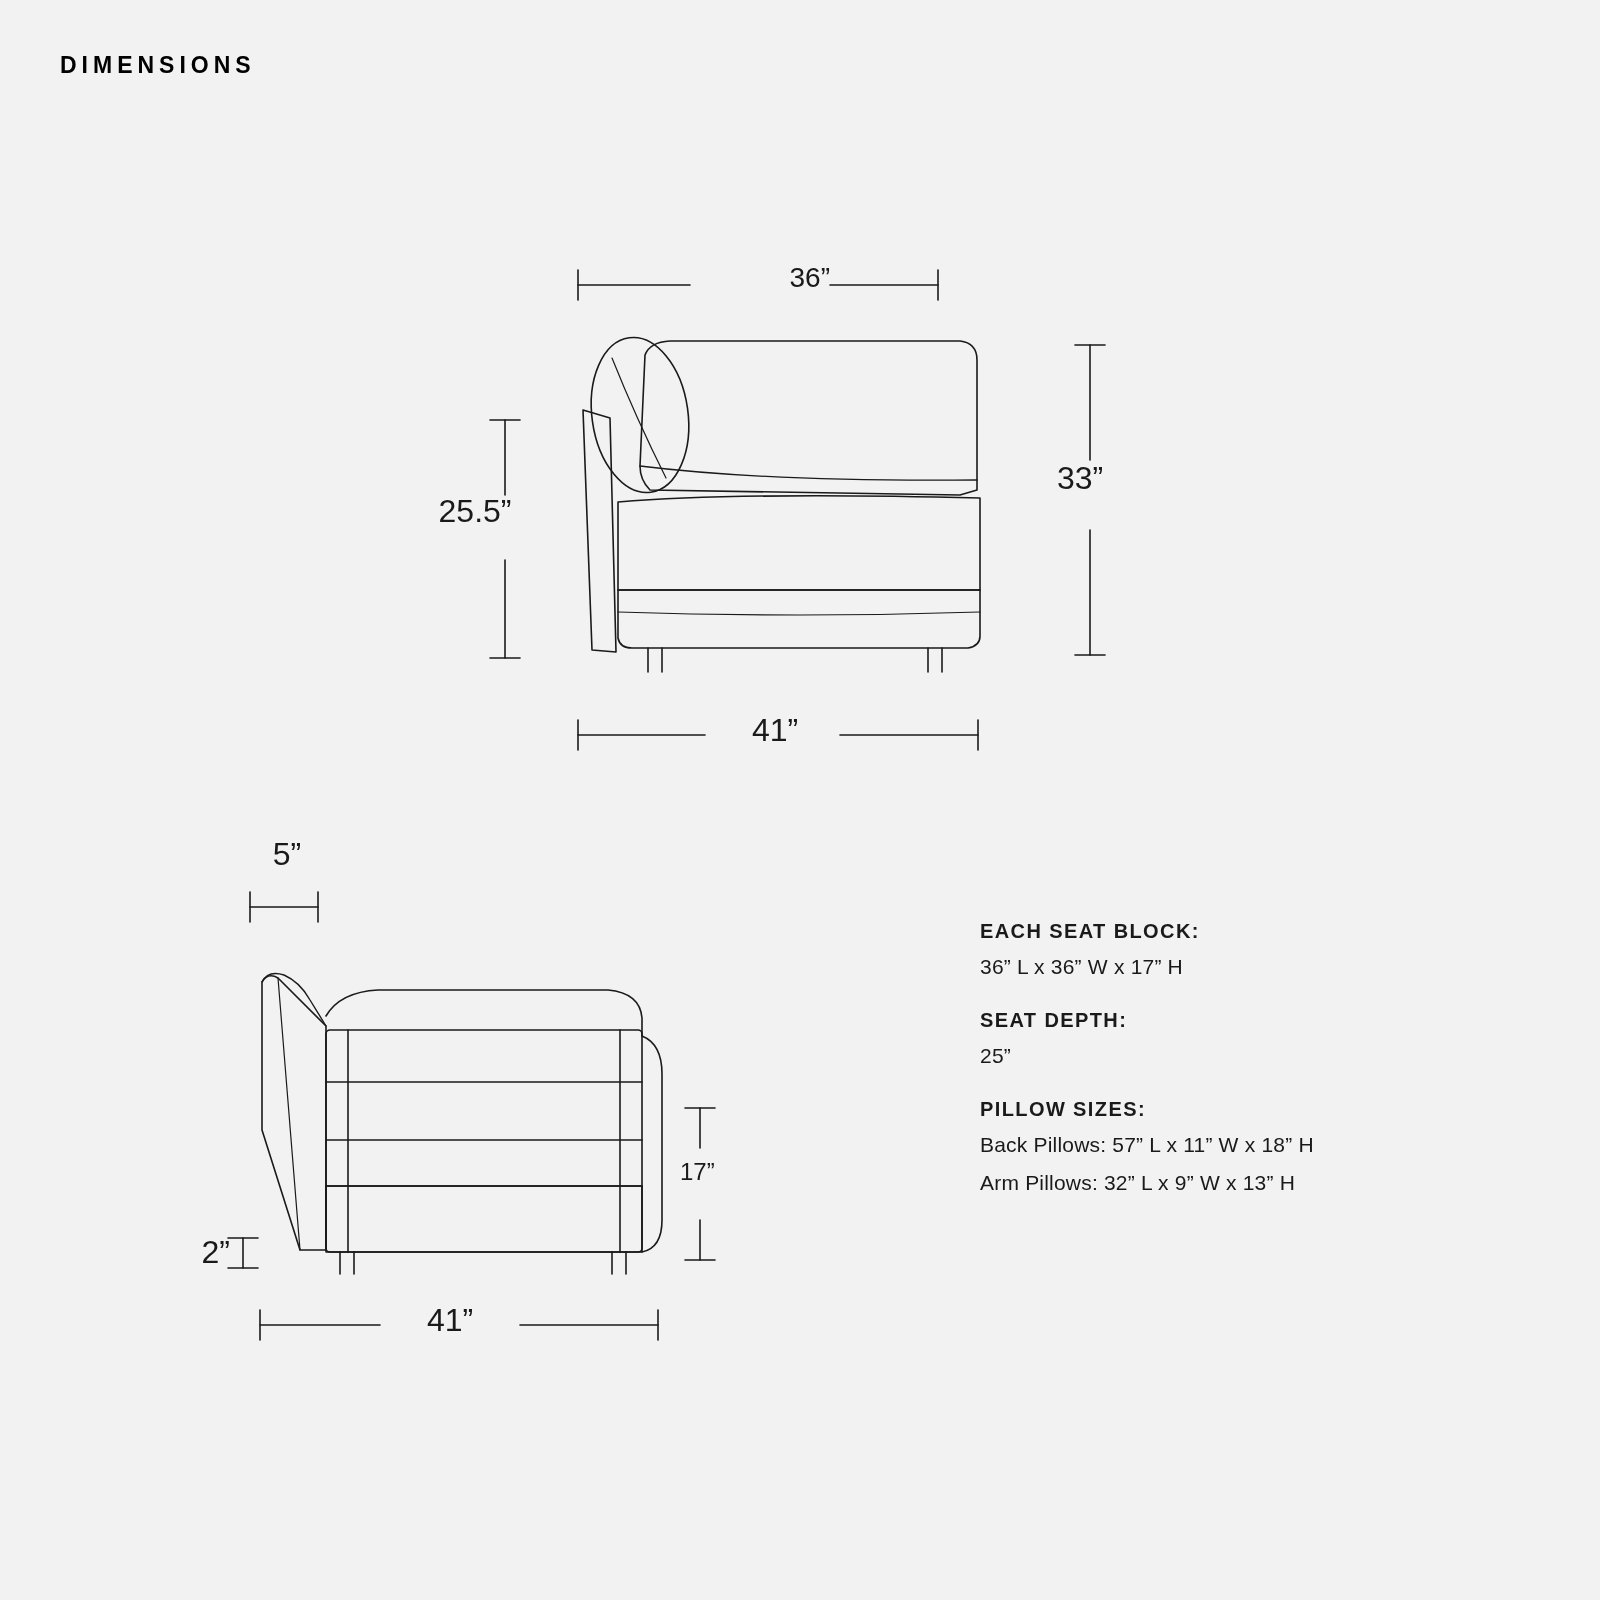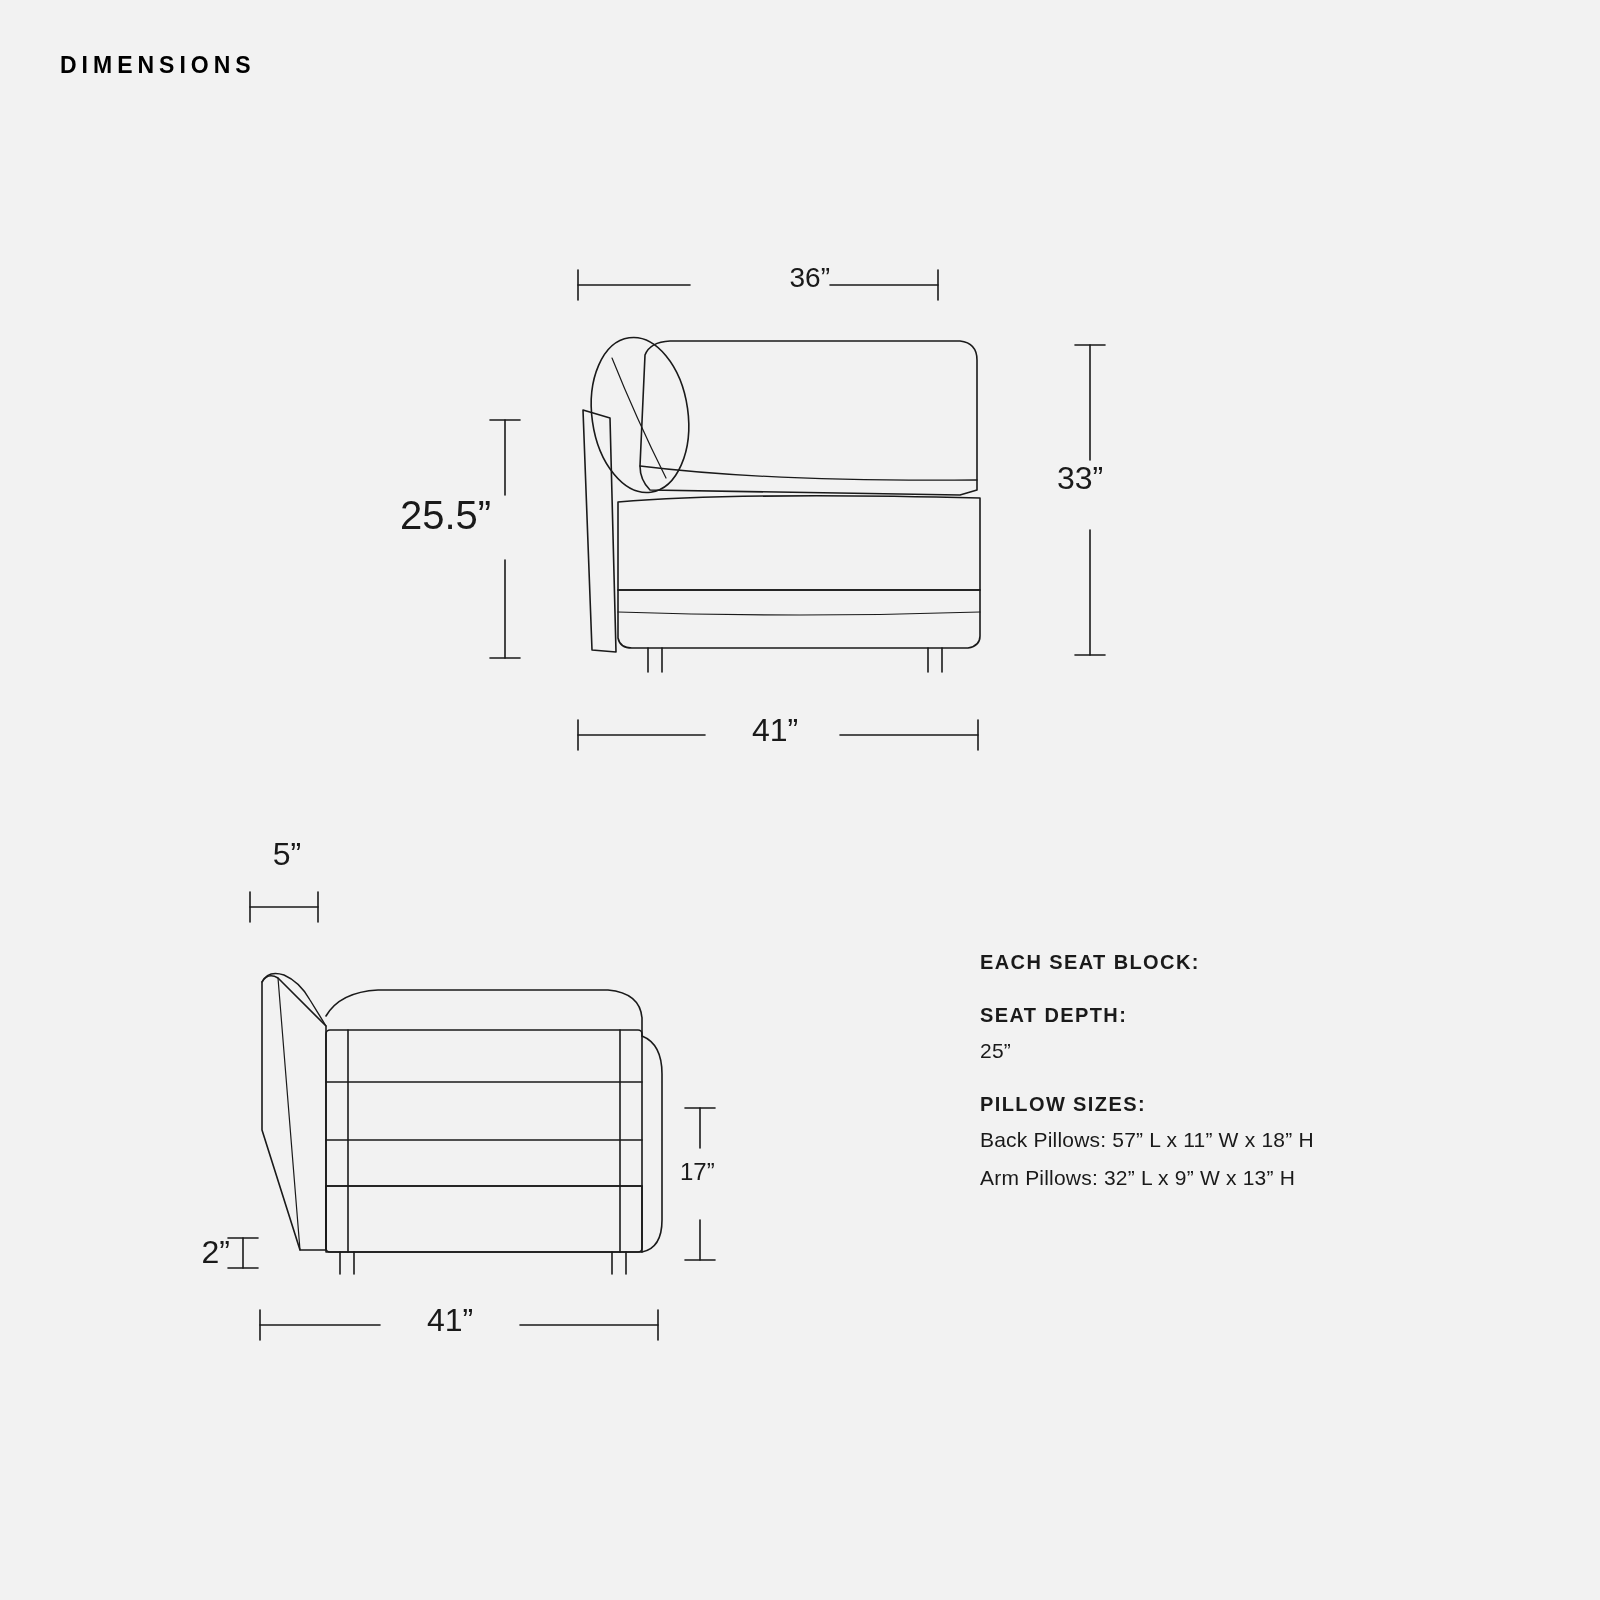--- a/index.html
+++ b/index.html
@@ -42,21 +42,20 @@
     top: 830px;
     width: 790px;
     height: 570px;
   }
   svg { display: block; overflow: visible; }
   .specs {
     position: absolute;
     left: 980px;
     top: 920px;
     width: 560px;
-    margin-top: 31px;
   }
   .spec-group { margin-bottom: 30px; }
   .spec-head {
     font-size: 20px;
     font-weight: bold;
     letter-spacing: 1.4px;
     color: #1a1a1a;
     margin-bottom: 12px;
   }
   .spec-line {
@@ -125,21 +124,21 @@
       <g>
         <path d="M208 408 L208 432"></path>
         <path d="M222 408 L222 432"></path>
         <path d="M488 408 L488 432"></path>
         <path d="M502 408 L502 432"></path>
       </g>
     </svg>
 
     <div style="position:absolute;left:250px;top:22px;width:140px;text-align:right;font-size:28px;">36”</div>
     <div style="position:absolute;left:560px;top:220px;width:160px;font-size:32px;text-align:center;">33”</div>
-    <div style="position:absolute;left:-40px;top:253px;width:150px;text-align:left;font-size:40px;">25.5”</div>
+    <div style="position:absolute;left:-40px;top:253px;width:150px;text-align:center;font-size:32px;">25.5”</div>
     <div style="position:absolute;left:265px;top:472px;width:140px;text-align:center;font-size:32px;">41”</div>
   </div>
 
   <div class="drawing-bottom">
     <svg width="790" height="570" viewBox="0 0 790 570" fill="none" stroke="#1a1a1a" stroke-width="1.6" stroke-linejoin="round" stroke-linecap="round">
 
       <g stroke-width="1.6">
         <line x1="100" y1="62" x2="100" y2="92"></line>
         <line x1="168" y1="62" x2="168" y2="92"></line>
         <line x1="100" y1="77" x2="168" y2="77"></line>
@@ -196,20 +195,21 @@
     <div style="position:absolute;left:92px;top:6px;width:90px;text-align:center;font-size:32px;">5”</div>
     <div style="position:absolute;left:530px;top:328px;width:120px;text-align:left;font-size:24px;">17”</div>
     <div style="position:absolute;left:-20px;top:404px;width:100px;text-align:right;font-size:32px;">2”</div>
     <div style="position:absolute;left:230px;top:472px;width:140px;text-align:center;font-size:32px;">41”</div>
   </div>
 
   <div class="specs">
 
     <div class="spec-group">
       <div class="spec-head">EACH SEAT BLOCK:</div>
+      <div class="spec-line">36” L x 36” W x 17” H</div>
     </div>
 
     <div class="spec-group">
       <div class="spec-head">SEAT DEPTH:</div>
       <div class="spec-line">25”</div>
     </div>
 
     <div class="spec-group pillows">
       <div class="spec-head">PILLOW SIZES:</div>
       <div class="spec-line">Back Pillows: 57” L x 11” W x 18” H</div>

